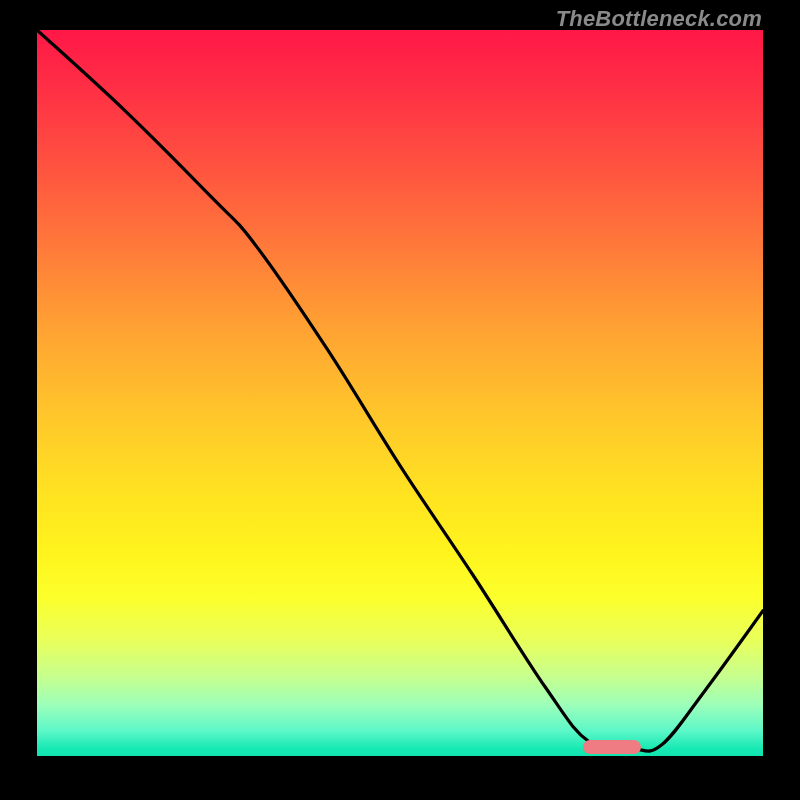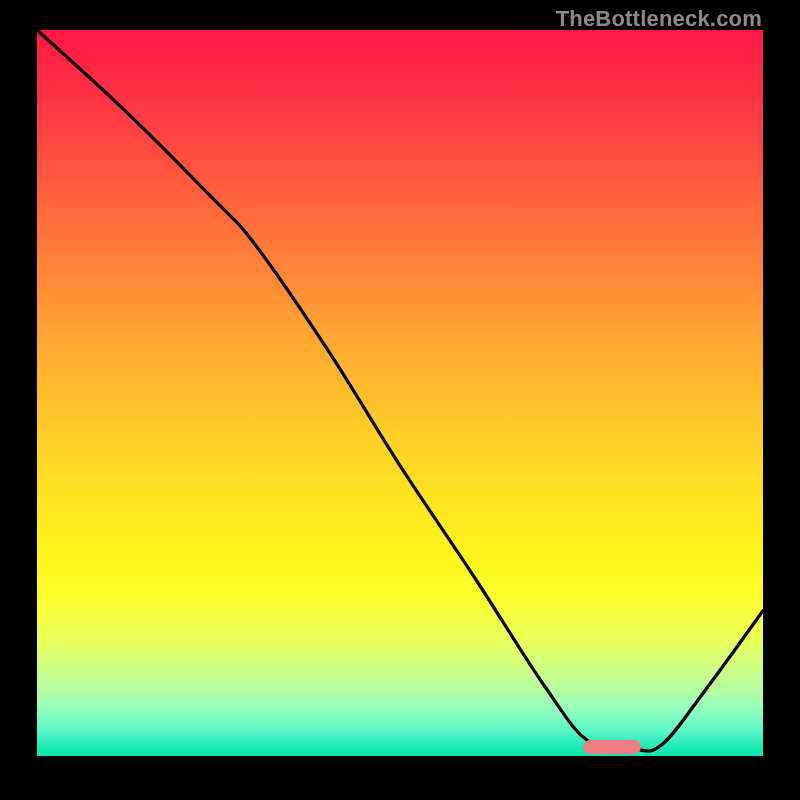--- a/index.html
+++ b/index.html
@@ -64,20 +64,21 @@
   }
   .watermark {
     position: absolute;
     top: 6px;
     right: 38px;
     font-size: 22px;
     font-weight: 600;
     color: #8a8a8a;
     letter-spacing: 0.2px;
     user-select: none;
+    font-style: italic;
   }
 </style>
 </head>
 <body>
 
 <div class="frame">
 
   <div class="plot-wrap">
     <div class="gradient"></div>
 

